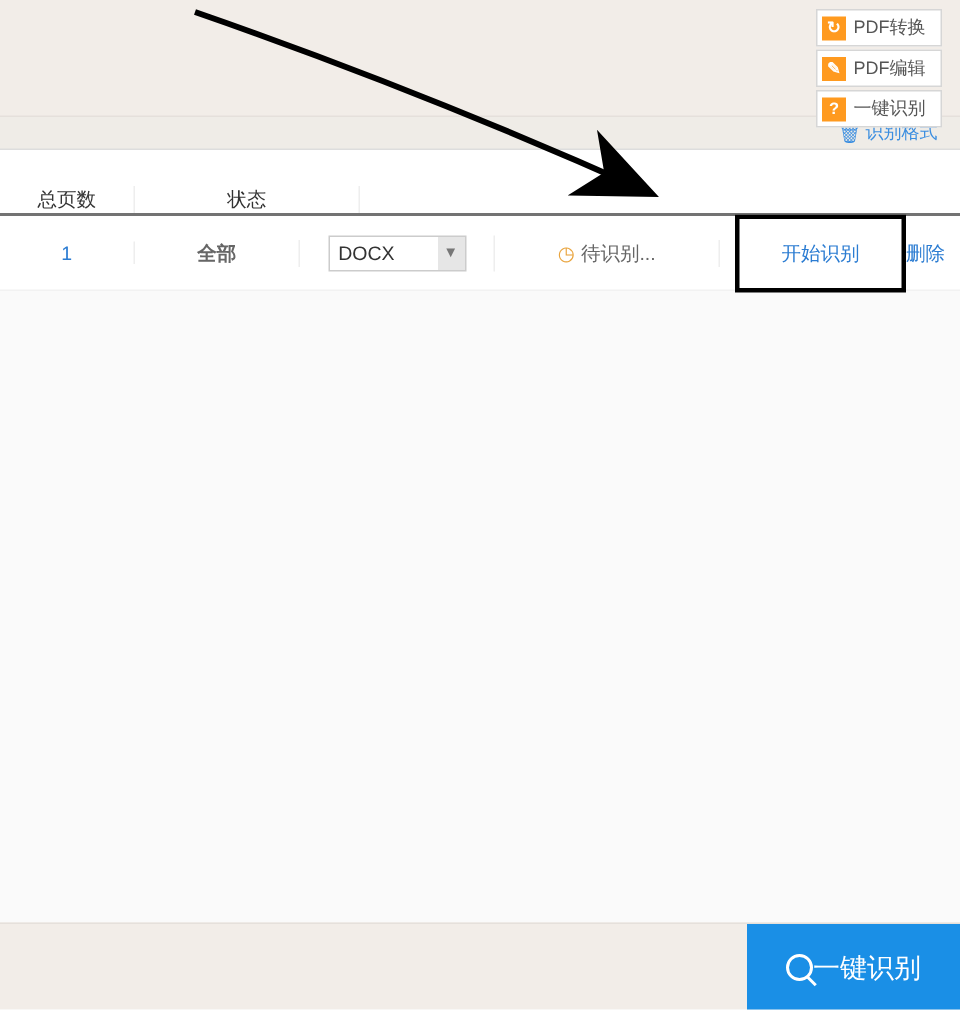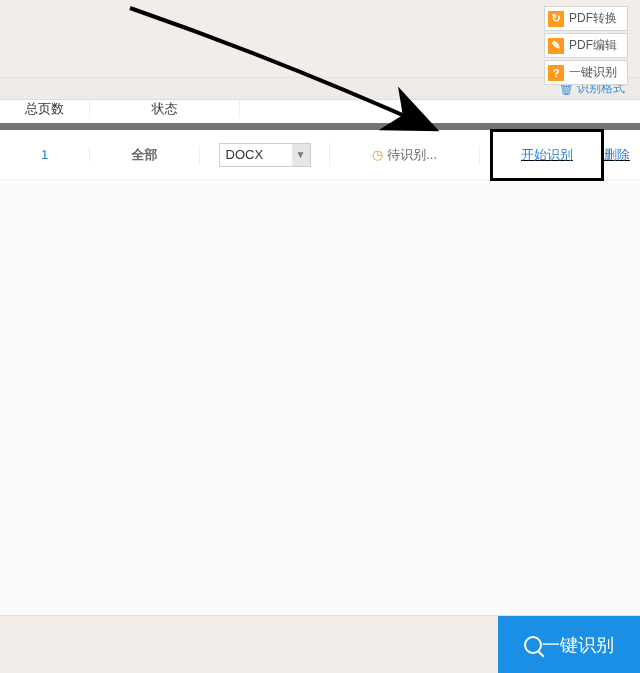--- a/index.html
+++ b/index.html
@@ -61,24 +61,24 @@
       background: #efece7;
       border-bottom: 1px solid #ddd;
     }
     .clear-bar .trash-icon {
       display: inline-block;
       margin-right: 3px;
       font-size: 12px;
     }
     .table-hdr {
       display: flex;
-      height: 30px;
-      background: #fff;
-      border-bottom: 7px solid #737373;
-      align-items: flex-start;
+      height: 44px;
+      background: #fff;
+      border-bottom: 2px solid #737373;
+      align-items: flex-end;
       color: #333;
     }
     .col { text-align: center; }
     .c1 { width: 90px; border-right: 1px solid #eee; }
     .c2 { width: 110px; border-right: 1px solid #eee; }
     .c3 { width: 130px; border-right: 1px solid #eee; }
     .c4 { width: 150px; border-right: 1px solid #eee; }
     .c5 { flex: 1; }
     .table-row {
       display: flex;
@@ -116,21 +116,20 @@
       display: inline-flex;
       align-items: center;
       gap: 4px;
     }
     .clock-icon { color: #e9a43d; font-size: 13px; }
     .action-cell {
       display: flex;
       align-items: center;
       justify-content: center;
       position: relative;
-      text-decoration: underline;
     }
     .start-btn {
       border: 3px solid #000;
       padding: 14px 28px;
       color: #2b7cd2;
       cursor: pointer;
       background: #fff;
       font-size: 13px;
     }
     .delete-link { color: #2b7cd2; cursor: pointer; }

